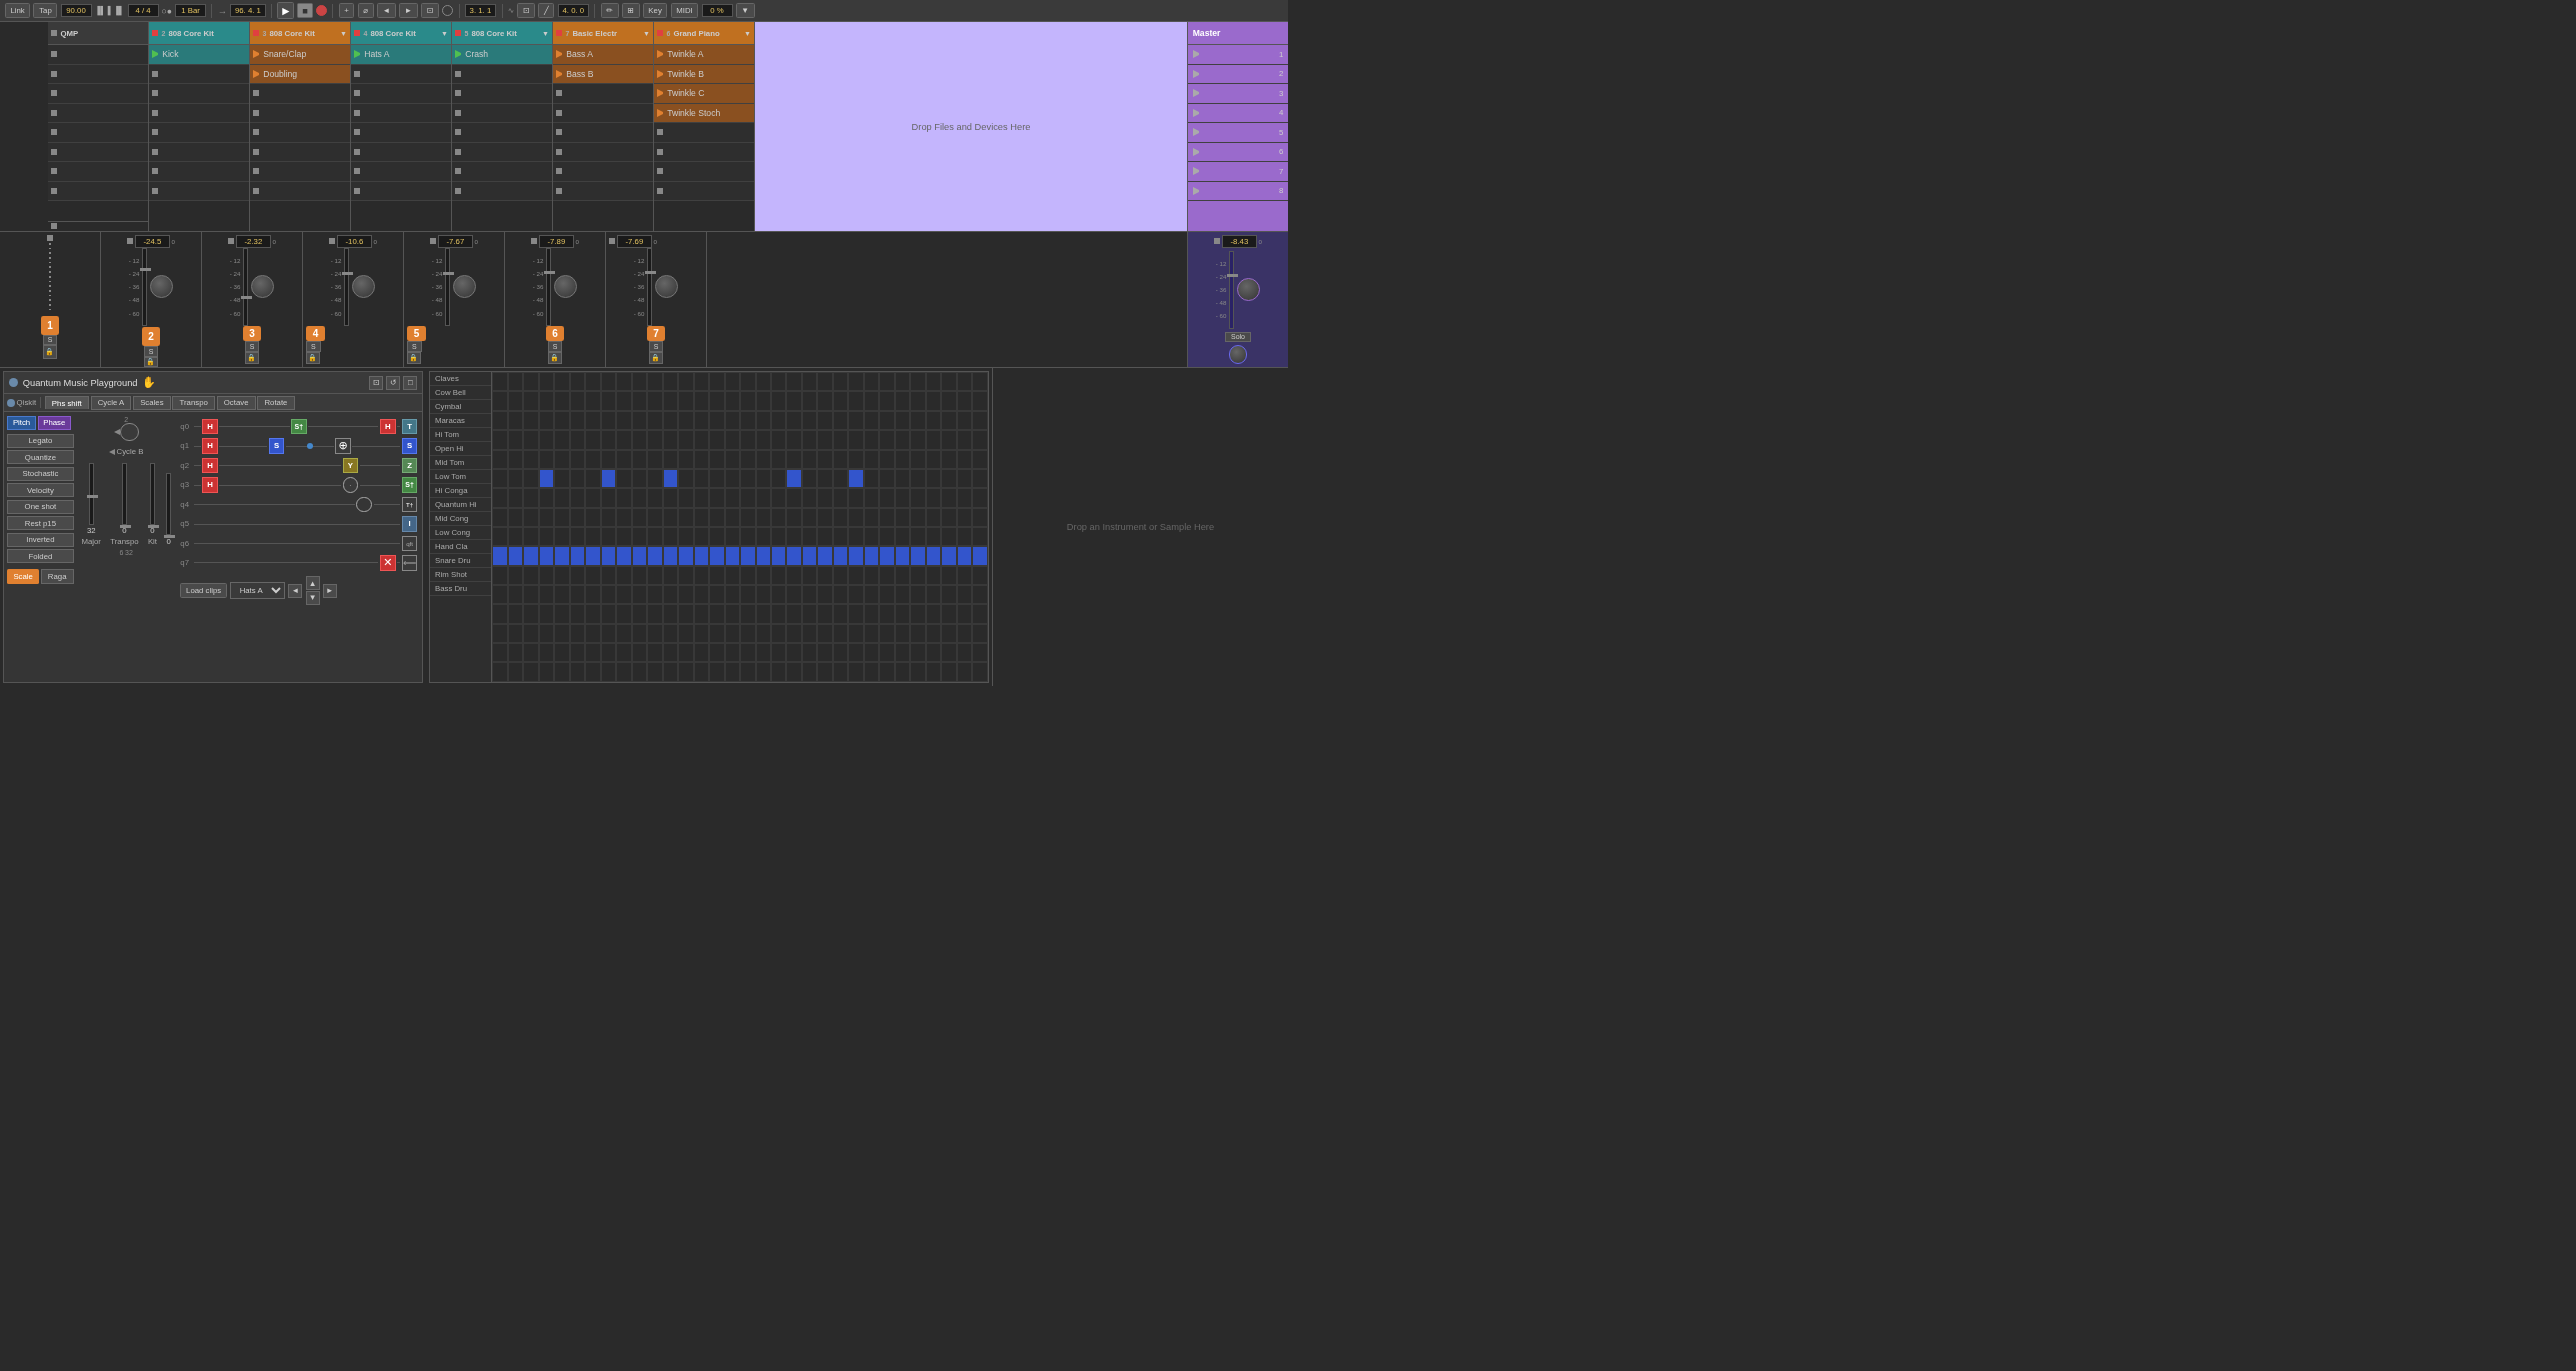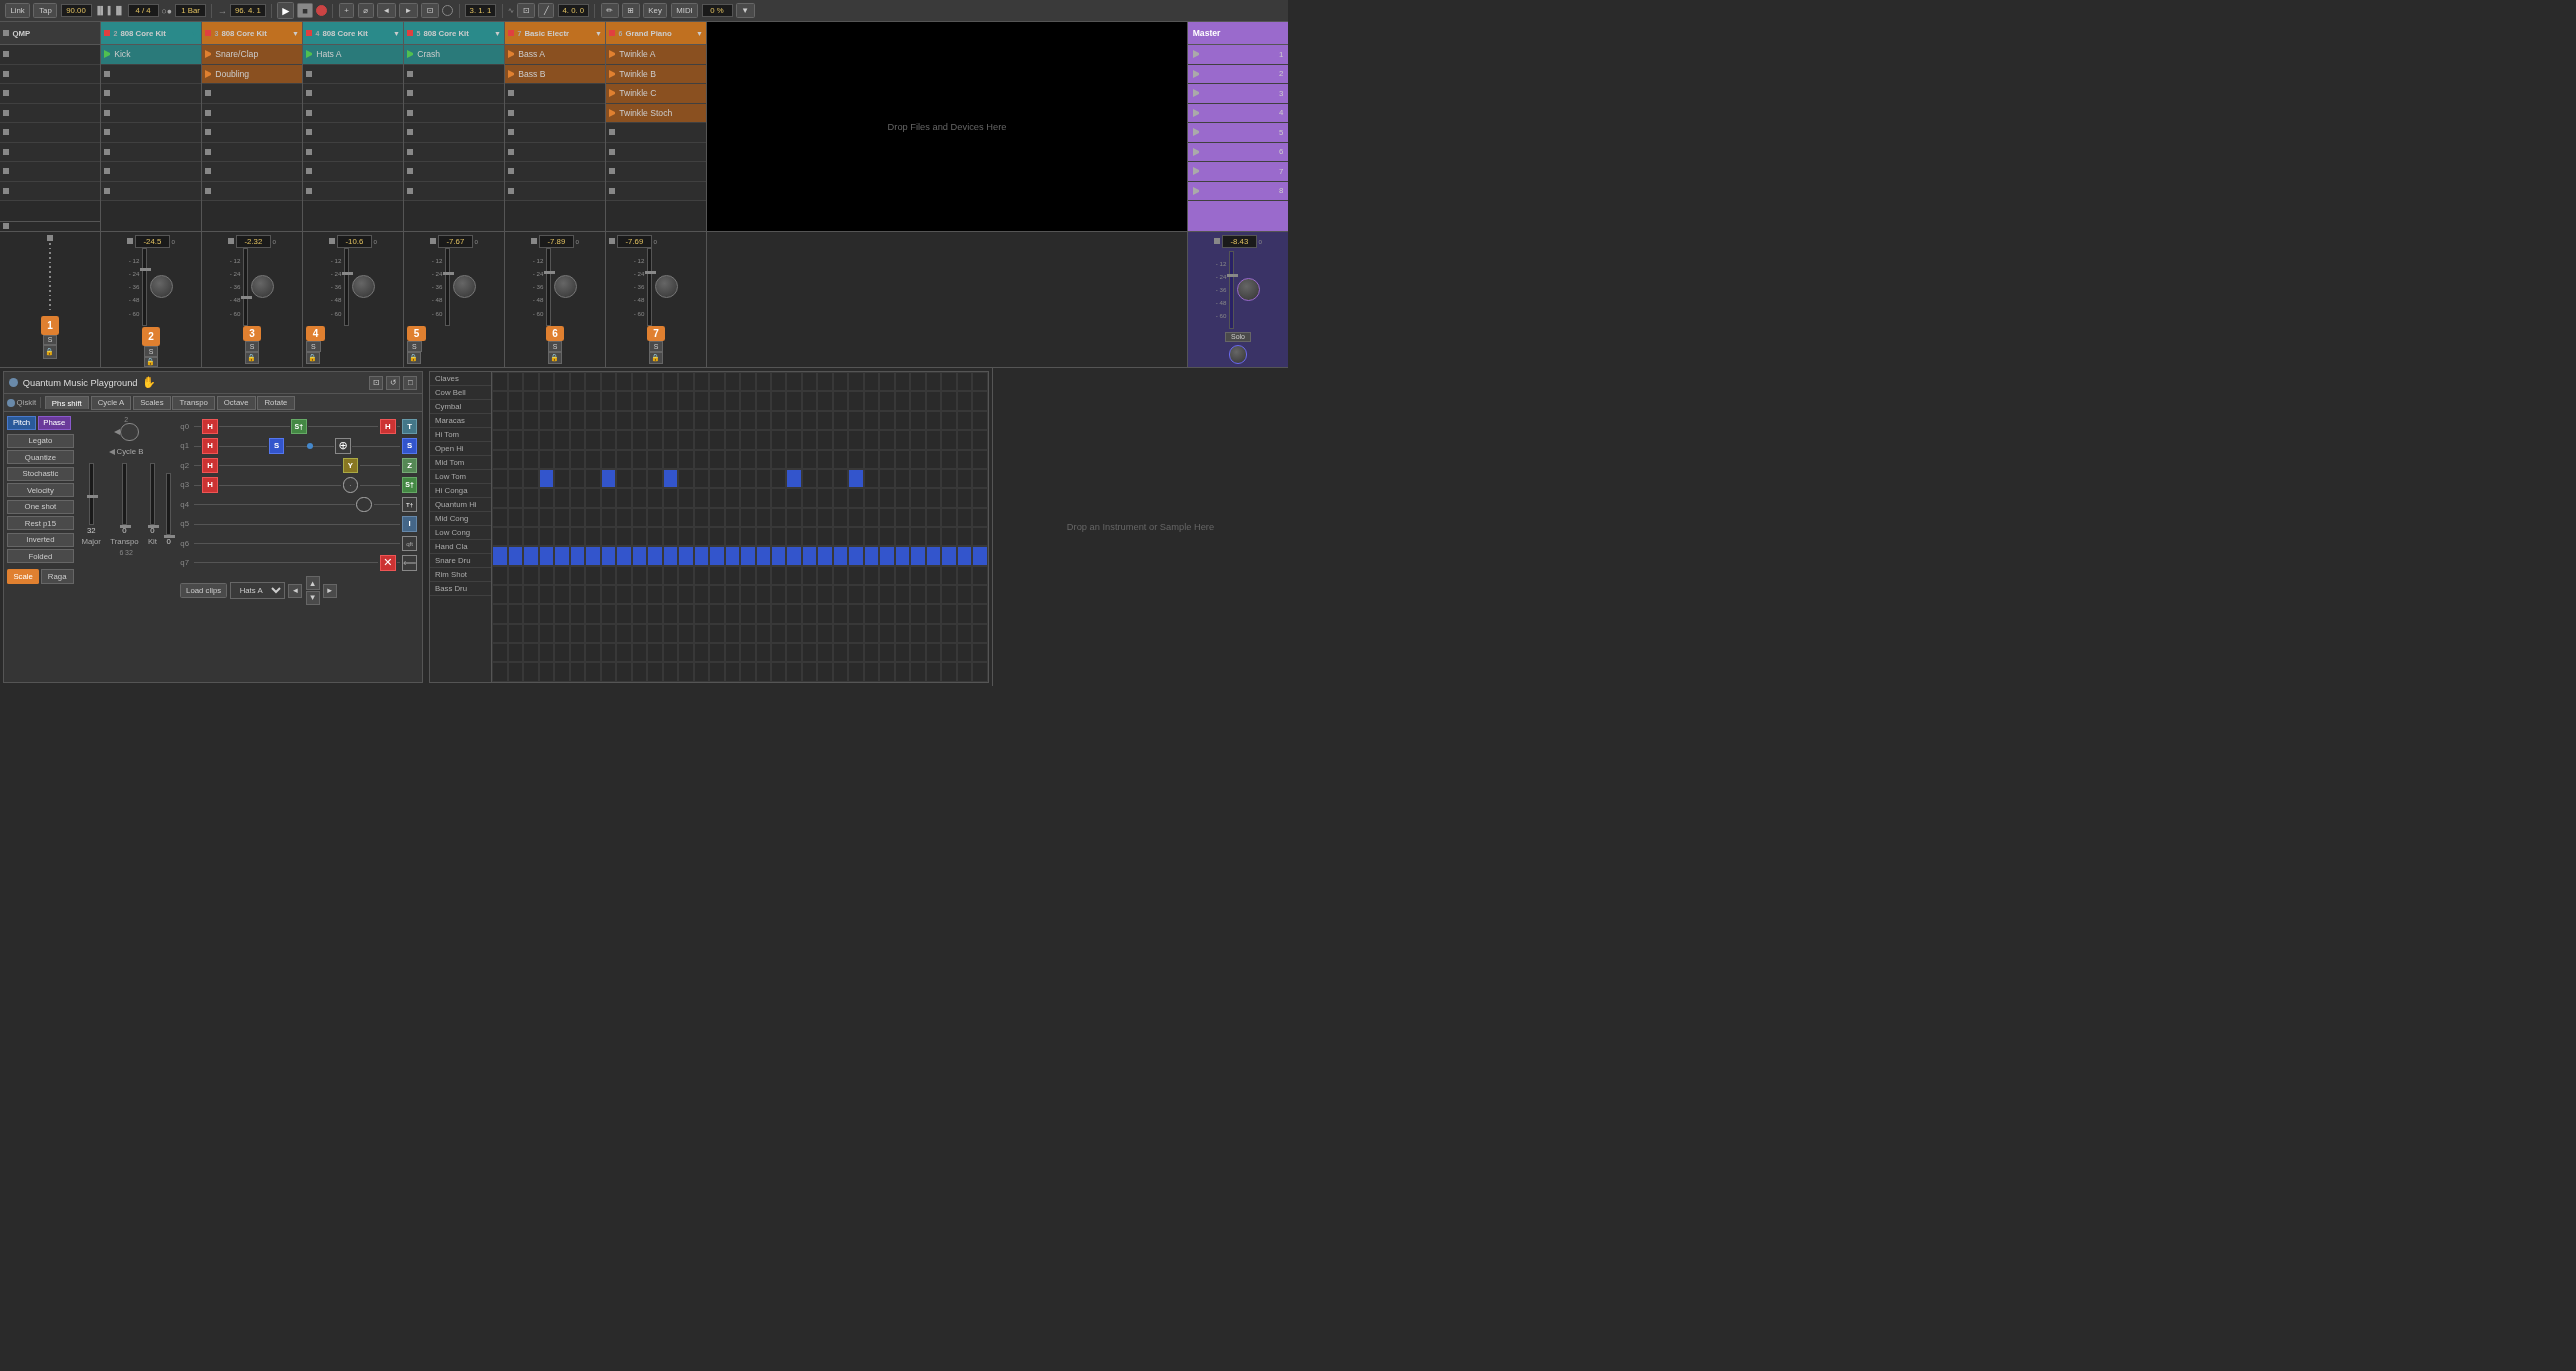--- a/index.html
+++ b/index.html
@@ -34,21 +34,21 @@
       display: flex; flex-direction: column; height: calc(100% - 22px);
     }
 
     
     .session-view {
       display: flex; flex: 1; background: #2a2a2a; border-bottom: 1.6px solid #555;
       overflow: hidden; max-height: 210px;
     }
 
     
-    .tracks-container { display: flex; flex: 1; overflow: hidden; }
+    .tracks-container { display: flex; flex: 1; overflow: hidden; margin-left: 48px; }
     .track-col {
       display: flex; flex-direction: column; border-right: 0.8px solid #555; min-width: 101px;
     }
     .track-header {
       height: 23px; display: flex; align-items: center; padding: 0 3.1px; gap: 3.1px;
       font-size: 7.8px; font-weight: bold; border-bottom: 0.8px solid #555;
     }
     .track-header.cyan { background: #2a8a8a; }
     .track-header.orange { background: #c07020; }
     .track-header.qmp { background: #3a3a3a; }
@@ -553,21 +553,21 @@
           </div>
         <div class="clip-slot">
             <div class="stop-btn-small"></div>
           </div>
         <div class="clip-slot">
             <div class="stop-btn-small"></div>
           </div>
         <div style="flex:1;"></div>
       </div>
 
-      <div style="flex:1;display:flex;align-items:center;justify-content:center;background:#000000;">
+      <div style="flex:1;display:flex;align-items:center;justify-content:center;background:#c4b5fd;">
         <span style="color:#666;font-size:9.3px;">Drop Files and Devices Here</span>
       </div>
 
       <div class="master-track">
         <div class="master-header">
           <span>Master</span>
         </div>
         <div class="master-slot">
           <div class="play-btn-small" style="border-left-color:#aaa;"></div>
           <span>1</span>

